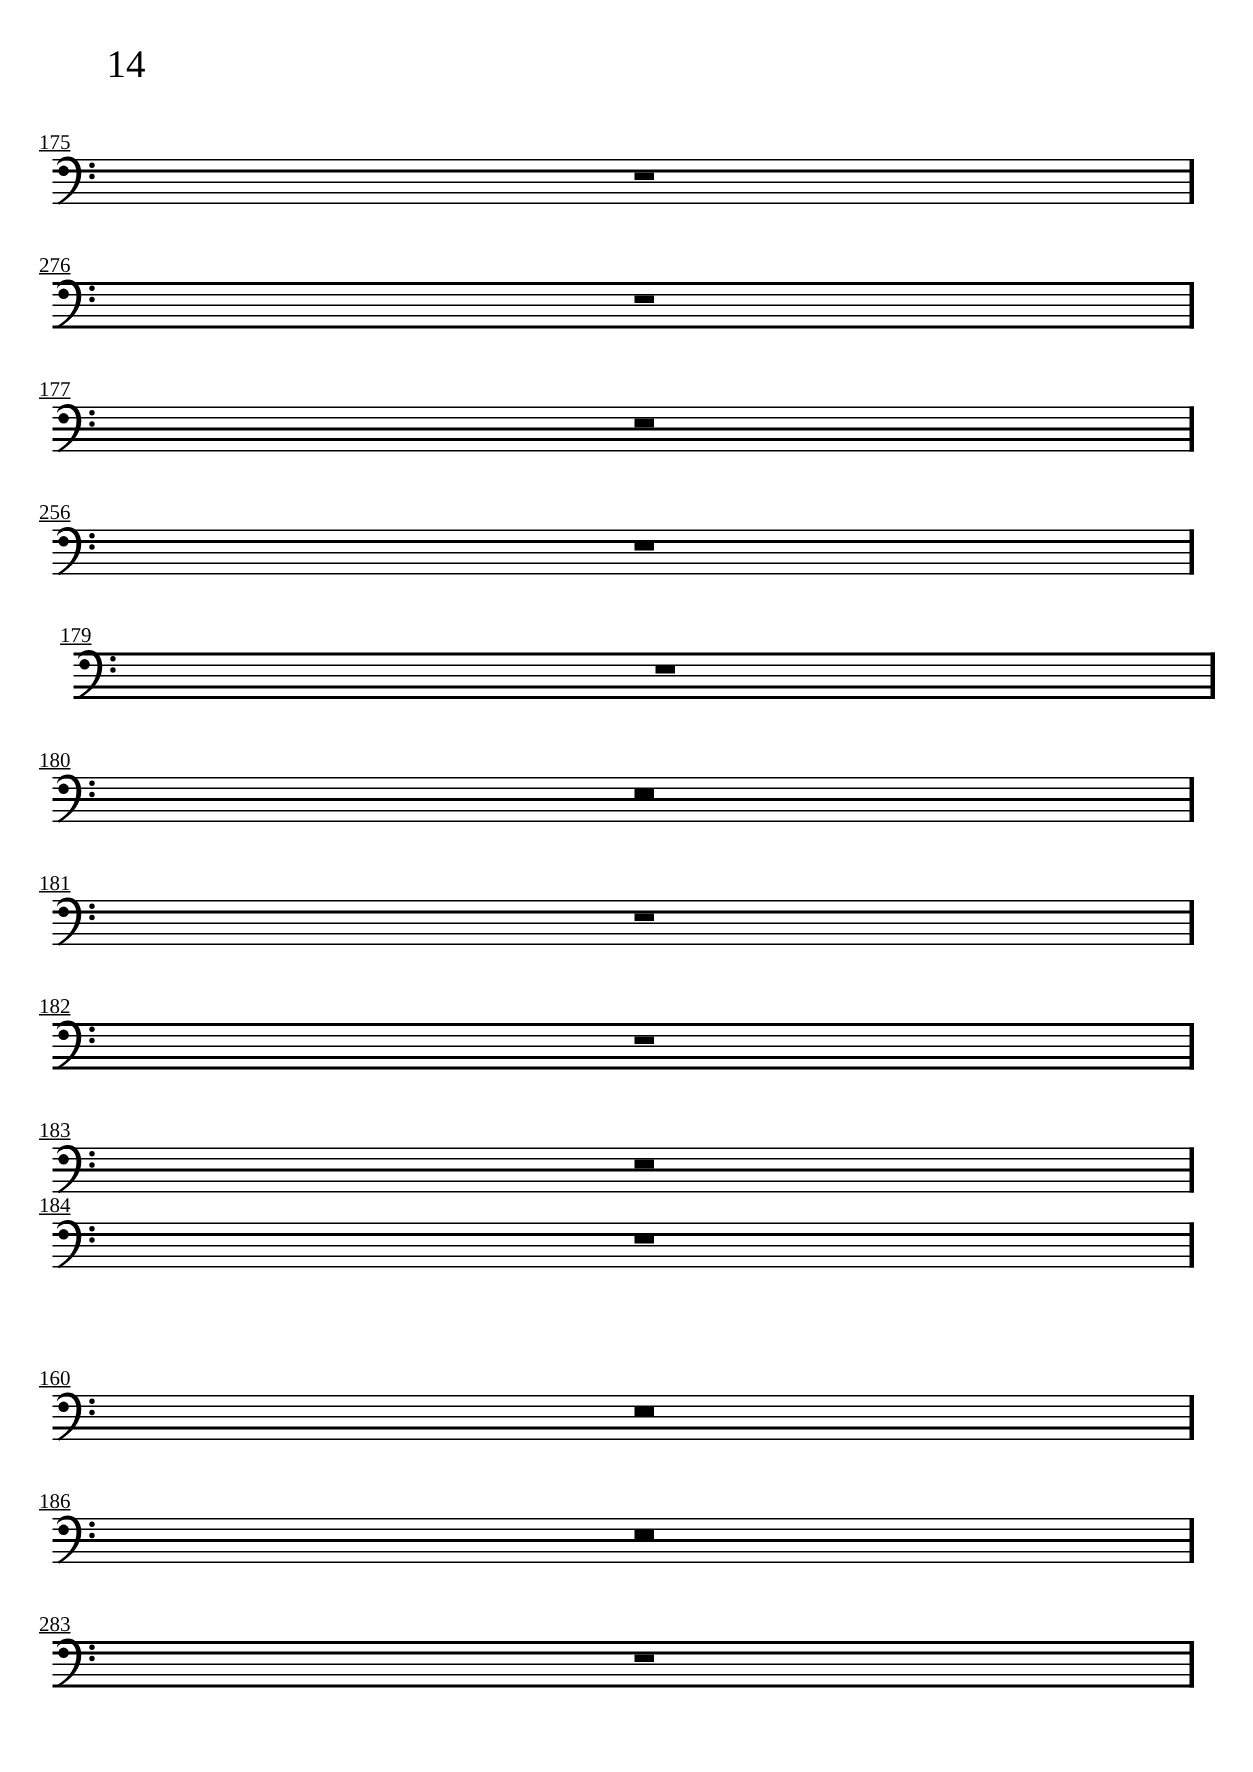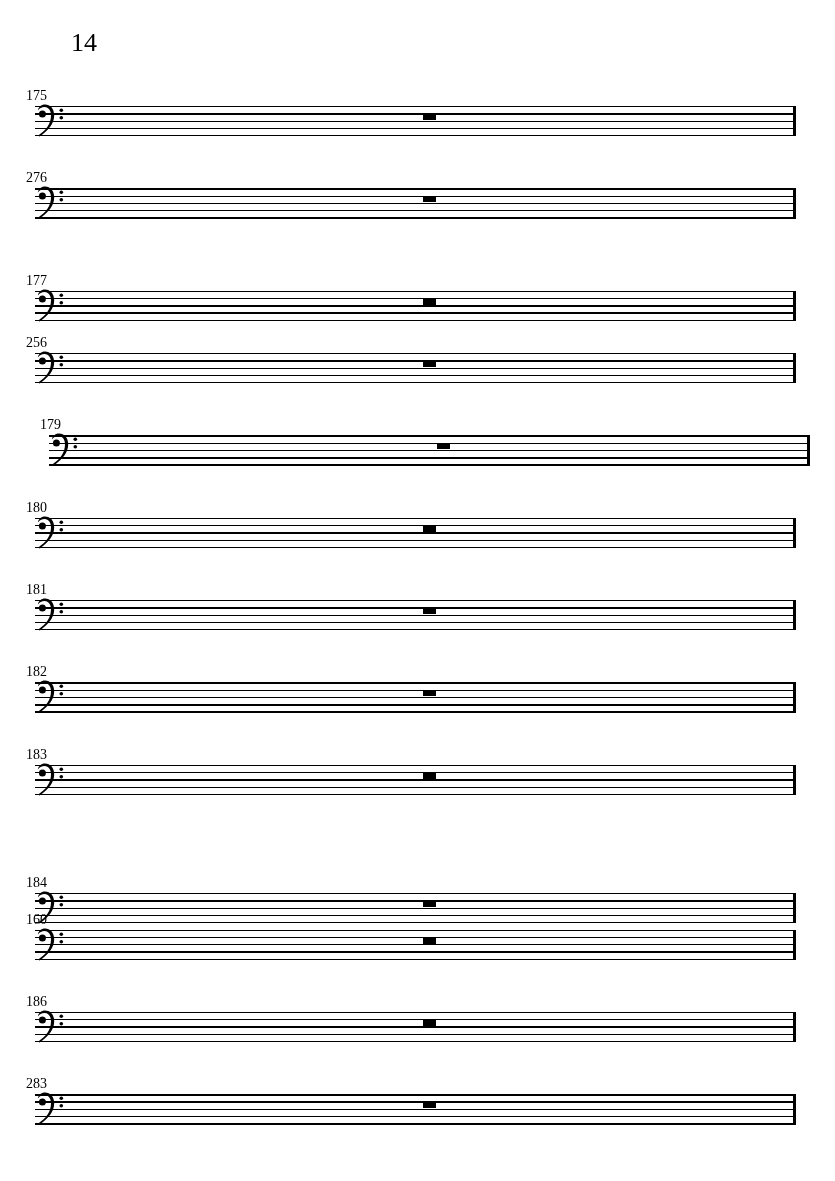--- a/index.html
+++ b/index.html
@@ -29,20 +29,21 @@
     left: 0;
     width: 835px;
     height: 52px;
   }
   .measure-number {
     position: absolute;
     left: 26px;
     top: 0;
     font-size: 14px;
     line-height: 14px;
+    text-decoration: underline;
   }
   .staff {
     position: absolute;
     left: 35px;
     top: 17px;
     width: 761px;
     height: 30.4px;
   }
   .staff-line {
     position: absolute;
@@ -127,21 +128,21 @@
           C 11.7 2.9 14.0 6.6 14.0 11.3
           C 14.0 19.6 9.2 26.2 1.3 31.4 Z"></path>
         <circle fill="#000000" cx="5.4" cy="9.9" r="3.5"></circle>
         <circle fill="#000000" cx="24.3" cy="6.2" r="1.8"></circle>
         <circle fill="#000000" cx="24.3" cy="13.7" r="1.8"></circle>
       </svg>
       <div class="whole-rest"></div>
       <div class="barline"></div>
     </div>
   </div>
-      <div class="system" style="top: 253.7px; margin-top: 20px;">
+      <div class="system" style="top: 253.7px;">
     <div class="measure-number">177</div>
     <div class="staff">
       <div class="staff-line l0"></div>
       <div class="staff-line l1"></div>
       <div class="staff-line l2"></div>
       <div class="staff-line l3"></div>
       <div class="staff-line l4"></div>
       <svg class="clef" viewBox="0 0 28 34" xmlns="http://www.w3.org/2000/svg">
         <path fill="#000000" d="M 2.5 32.5
           C 11.5 26.5 17.2 19.8 17.2 11.3
@@ -295,21 +296,21 @@
           C 11.7 2.9 14.0 6.6 14.0 11.3
           C 14.0 19.6 9.2 26.2 1.3 31.4 Z"></path>
         <circle fill="#000000" cx="5.4" cy="9.9" r="3.5"></circle>
         <circle fill="#000000" cx="24.3" cy="6.2" r="1.8"></circle>
         <circle fill="#000000" cx="24.3" cy="13.7" r="1.8"></circle>
       </svg>
       <div class="whole-rest"></div>
       <div class="barline"></div>
     </div>
   </div>
-      <div class="system" style="top: 876px;">
+      <div class="system" style="top: 798px;">
     <div class="measure-number">184</div>
     <div class="staff">
       <div class="staff-line l0"></div>
       <div class="staff-line l1"></div>
       <div class="staff-line l2"></div>
       <div class="staff-line l3"></div>
       <div class="staff-line l4"></div>
       <svg class="clef" viewBox="0 0 28 34" xmlns="http://www.w3.org/2000/svg">
         <path fill="#000000" d="M 2.5 32.5
           C 11.5 26.5 17.2 19.8 17.2 11.3

